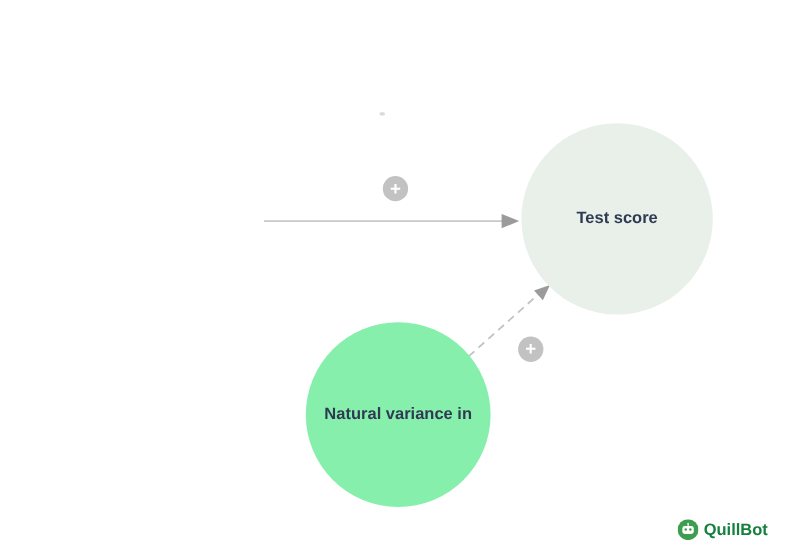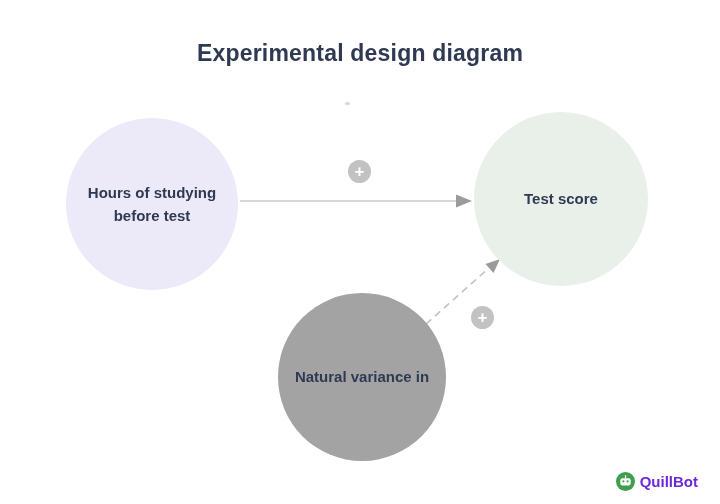--- a/index.html
+++ b/index.html
@@ -75,59 +75,52 @@
     position: absolute;
     right: 22px;
     bottom: 13px;
     display: flex;
     align-items: center;
     gap: 5px;
   }
   .brand-text {
     font-size: 15px;
     font-weight: 700;
-    color: #6d28d9;
+    color: #15803d;
   }
 </style>
 </head>
 <body>
 
 <div class="canvas">
 
-  <div class="diagram-title">Experimental design diagram</div>
 
   <div class="tiny-mark"></div>
 
   <svg class="edges-svg" viewBox="0 0 720 504" xmlns="http://www.w3.org/2000/svg">
 
     <g>
       <line x1="240" y1="201" x2="458" y2="201" stroke="#c9c9c9" stroke-width="1.6"></line>
       <polygon points="456,194.5 472,201 456,207.5" fill="#9b9b9b"></polygon>
     </g>
 
     <g>
       <line x1="426" y1="324" x2="489" y2="268" stroke="#c2c2c2" stroke-width="1.6" stroke-dasharray="7 5"></line>
       <polygon points="500,259 493.5,273 485.5,264" fill="#9b9b9b"></polygon>
     </g>
   </svg>
 
-  <div class="node node-studying" style="background-color: rgb(236, 234, 249);">
-    <div class="node-label">
-      <span>Hours of studying</span>
-      <span>before test</span>
-    </div>
-  </div>
 
   <div class="node node-test-score" style="background-color: rgb(232, 240, 233);">
     <div class="node-label">
       <span>Test score</span>
     </div>
   </div>
 
-  <div class="node node-intel" style="background-color: #a3a3a3; justify-content: center;">
+  <div class="node node-intel" style="background-color: #86efac; justify-content: center;">
     <div class="node-label">
       <span>Natural variance in</span>
     </div>
   </div>
 
   <div class="plus-badge plus-badge-1" style="background-color: rgb(194, 194, 194);">+</div>
 
   <div class="plus-badge plus-badge-2" style="background-color: rgb(194, 194, 194);">+</div>
 
   <div class="brand">

